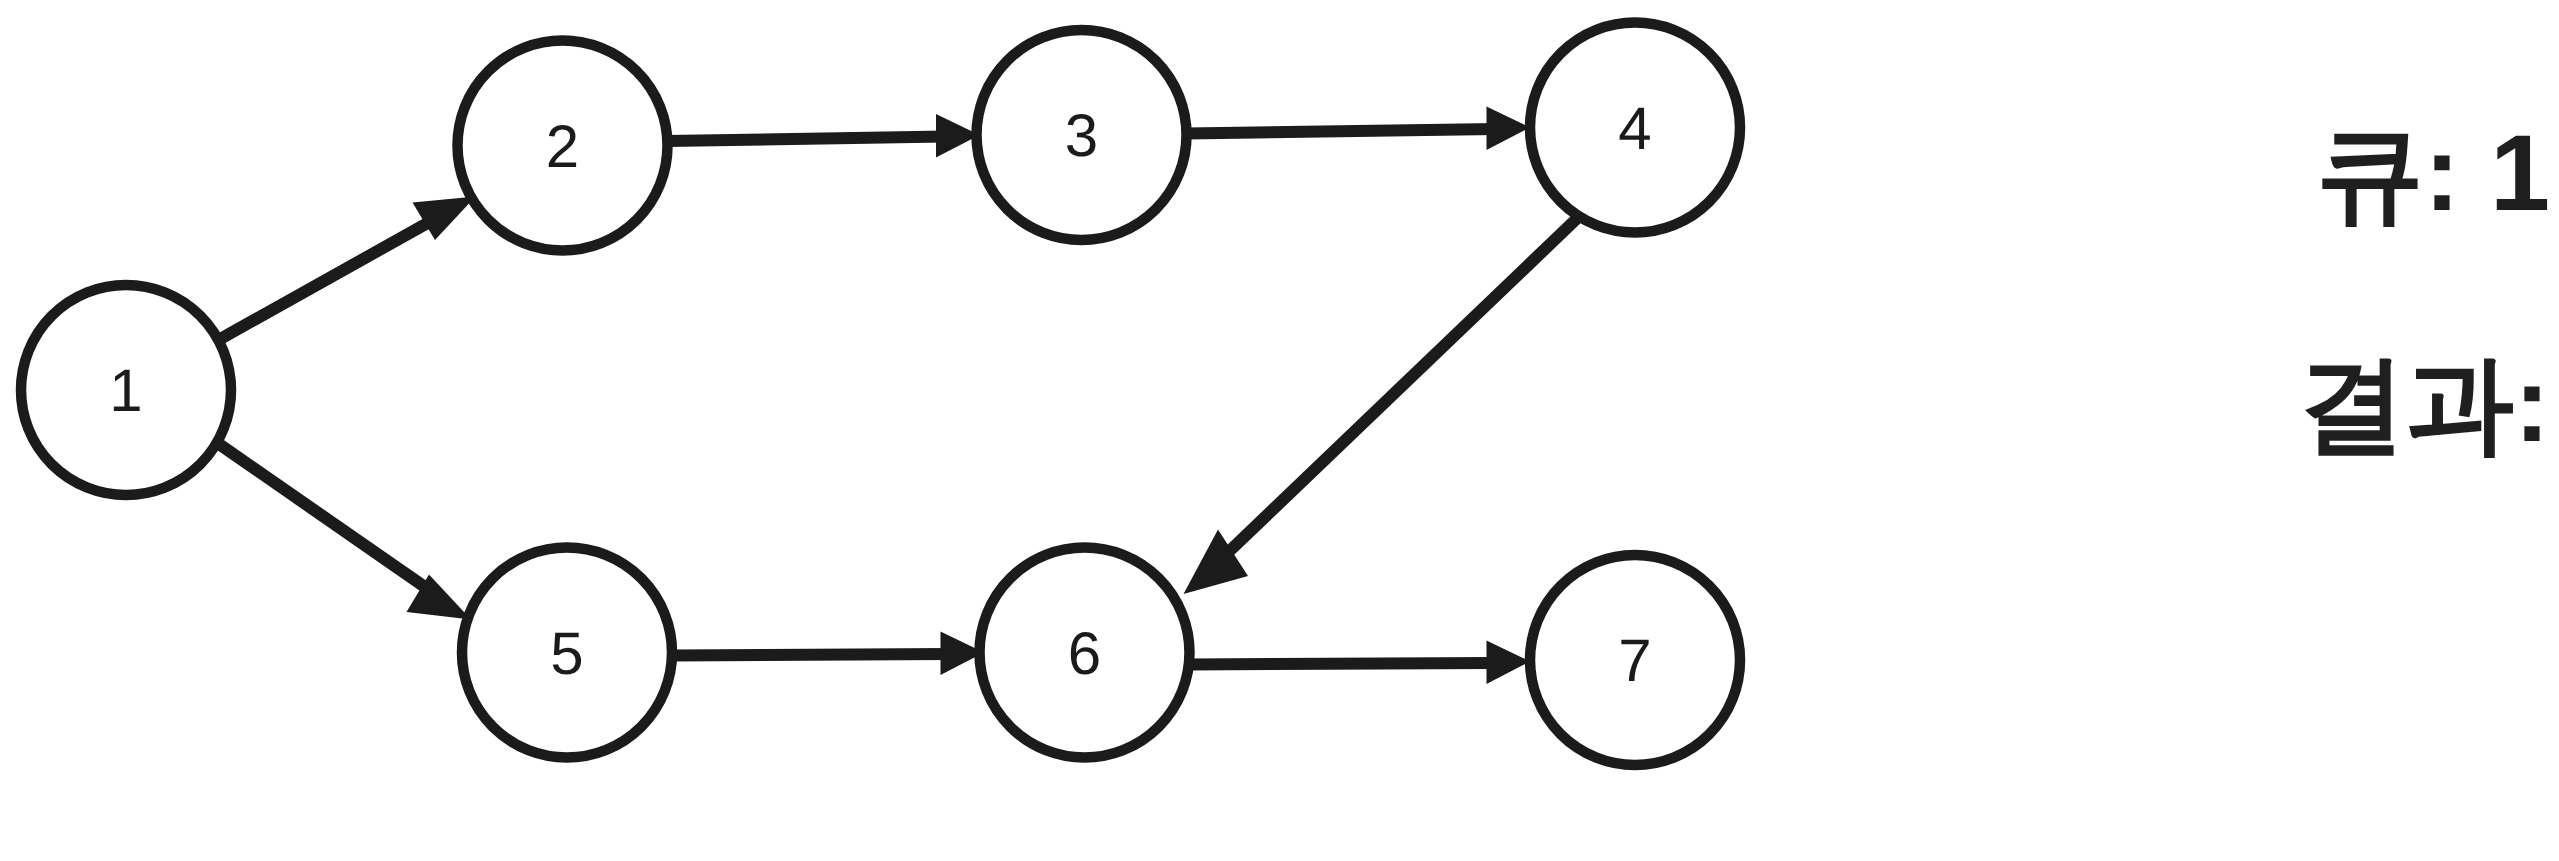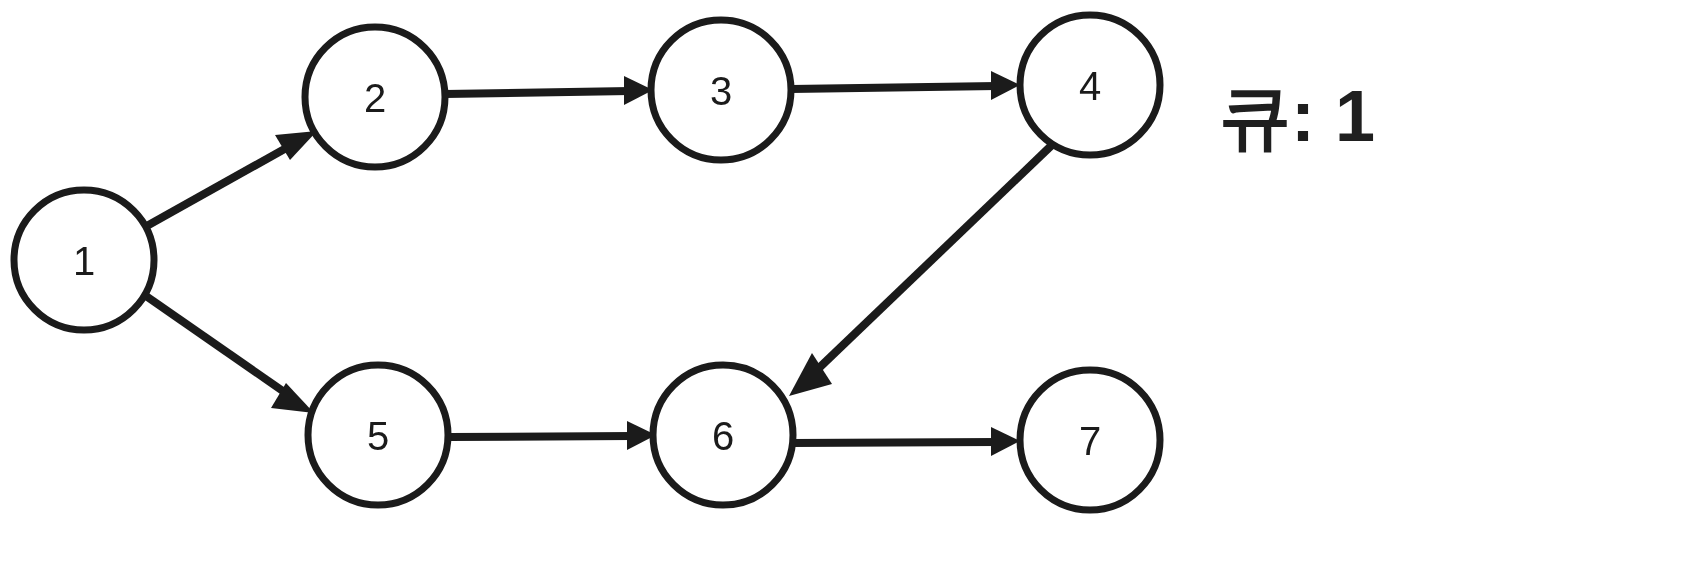--- a/index.html
+++ b/index.html
@@ -40,25 +40,25 @@
   .edge-line {
     stroke: #1b1b1b;
     stroke-width: 8;
     fill: none;
   }
   .edge-head {
     fill: #1b1b1b;
   }
   .status-panel {
     position: absolute;
-    left: 1219px;
+    left: 1285px;
     top: 80px;
     width: 421px;
     height: 330px;
-    text-align: left;
+    text-align: right;
     padding-right: 6px;
     box-sizing: border-box;
   }
   .status-line {
     color: #1f1f1f;
     font-family: "Liberation Sans", "DejaVu Sans", sans-serif;
     font-size: 72px;
     font-weight: bold;
     line-height: 1.0;
     white-space: nowrap;
@@ -151,15 +151,19 @@
       </g>
 
     </g>
   </svg>
 
   <div class="status-panel">
     <div class="status-line queue">
       <span>큐:</span>
       <span class="status-value">1</span>
     </div>
+    <div class="status-line result">
+      <span>결과:</span>
+      <span class="status-value"></span>
+    </div>
   </div>
 
 </div>
 
 </body></html>

